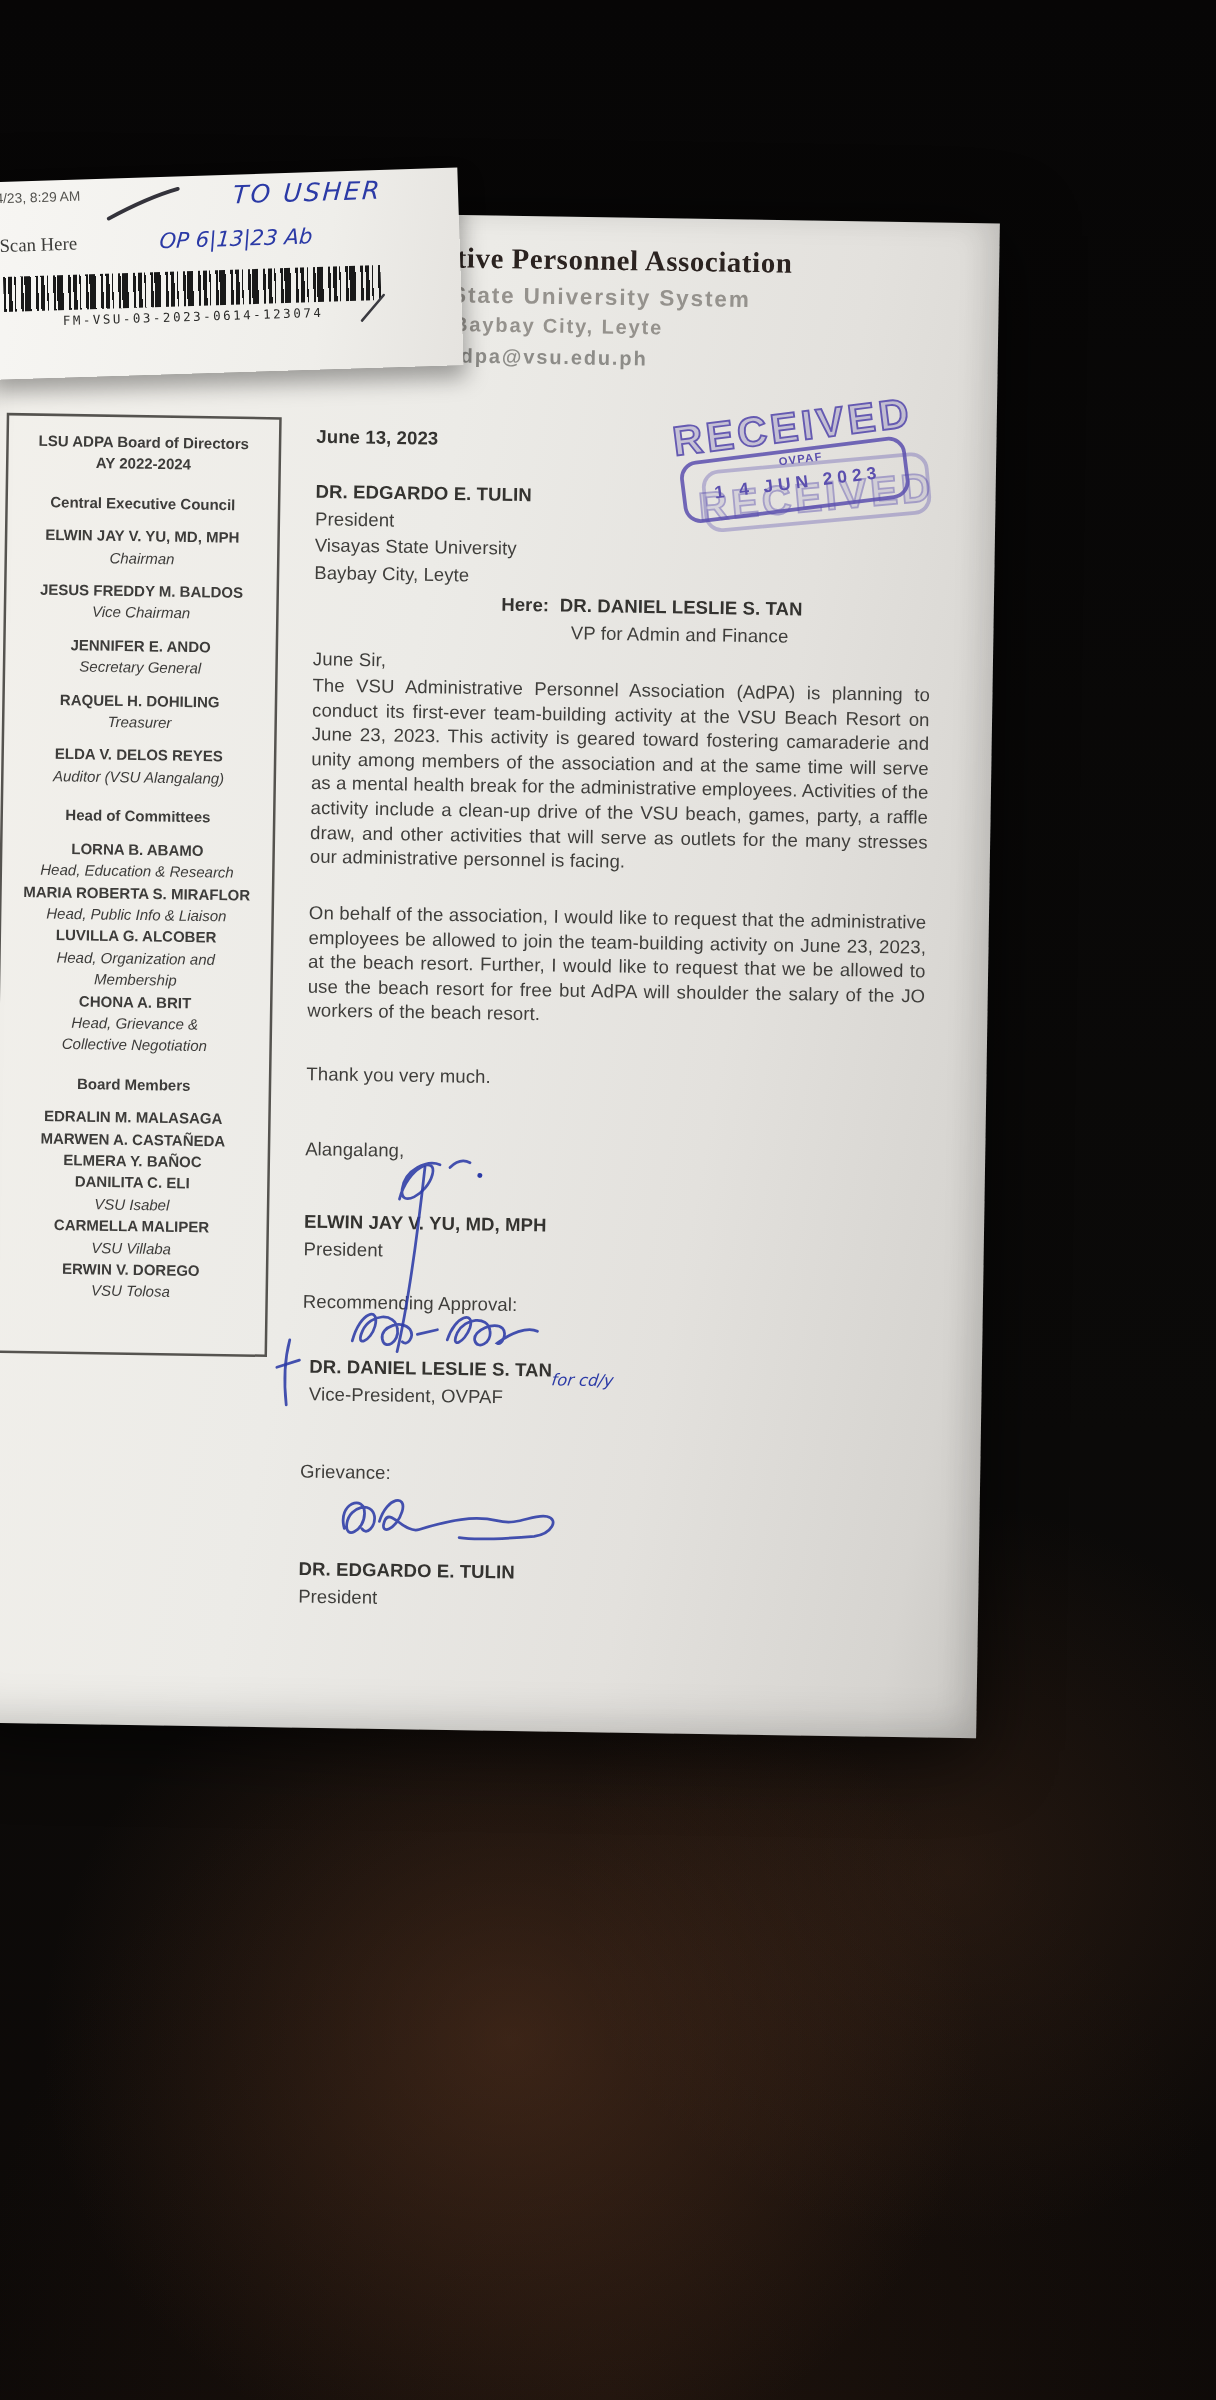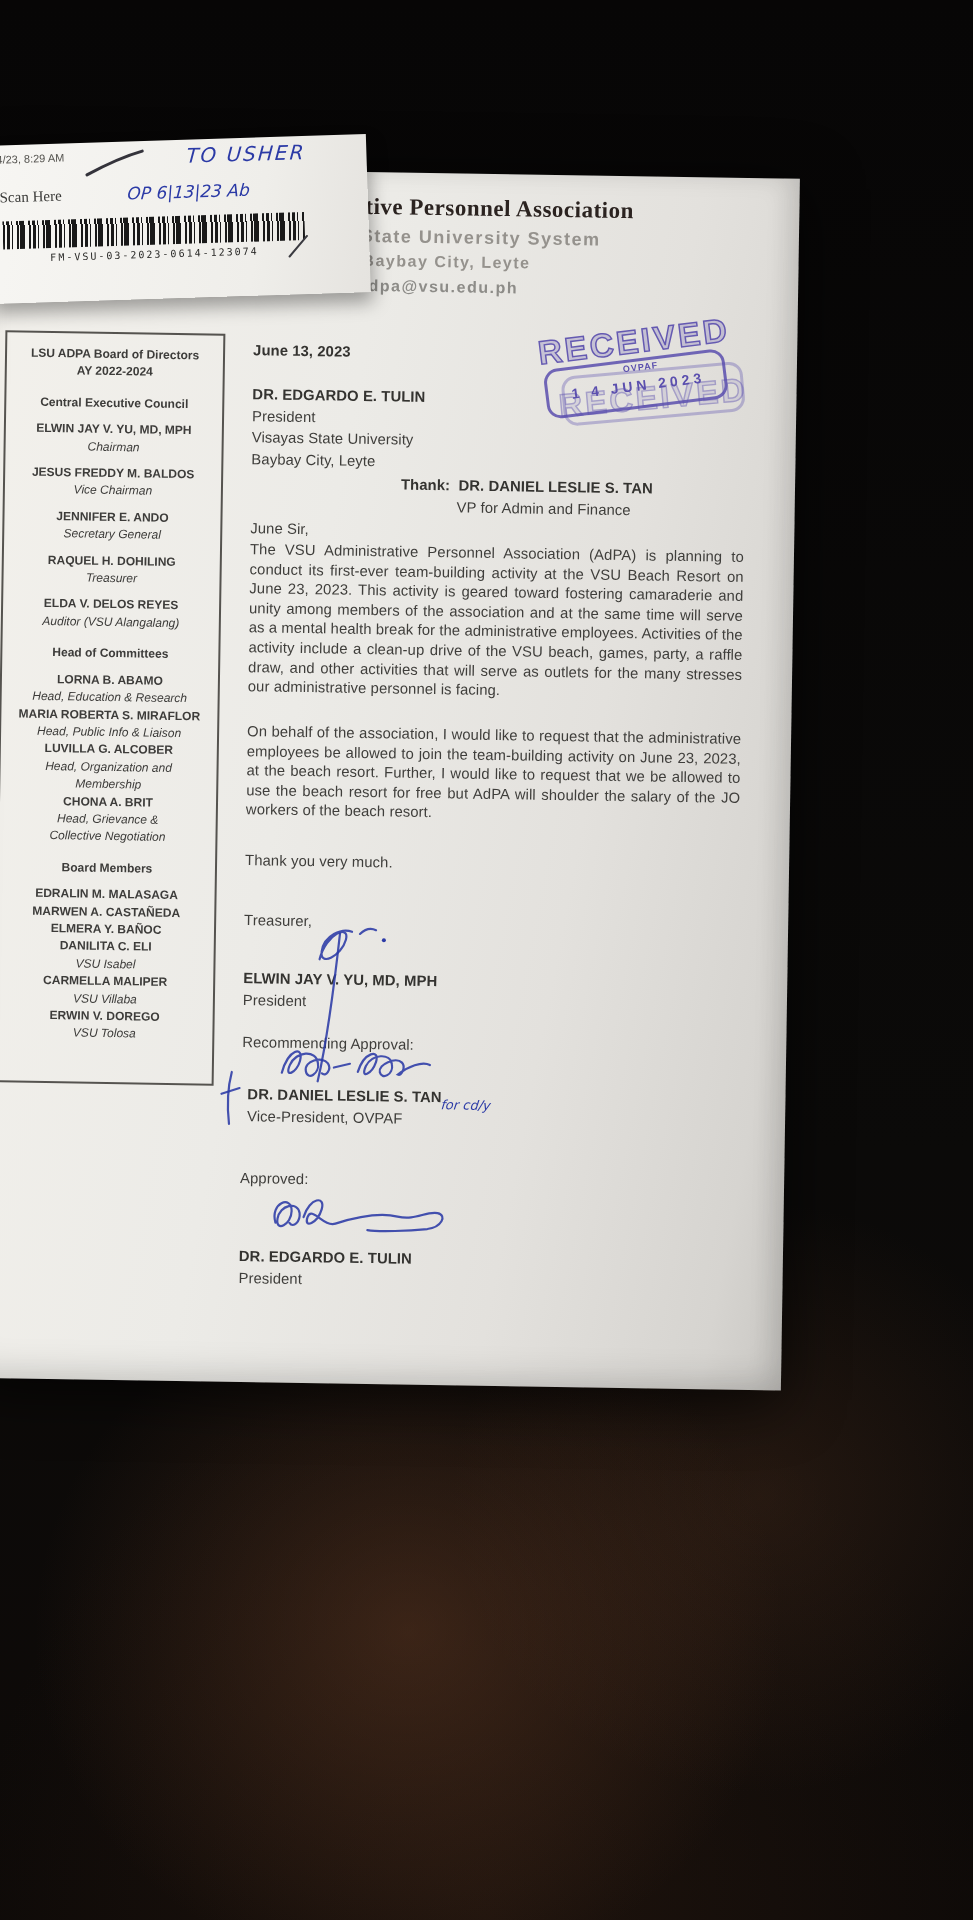--- a/index.html
+++ b/index.html
@@ -147,31 +147,31 @@
     <div class="t bold" style="left:268px;top:170px">June 13, 2023</div>
 
     <div class="t" style="left:268px;top:214px">
       <div class="bold">DR. EDGARDO E. TULIN</div>
       <div>President</div>
       <div>Visayas State University</div>
       <div>Baybay City, Leyte</div>
     </div>
 
     <div class="t bold" style="left:418px;top:302px">
-      <span>Thank:</span>&nbsp;&nbsp;<span>DR. DANIEL LESLIE S. TAN</span>
+      <span>Here:</span>&nbsp;&nbsp;<span>DR. DANIEL LESLIE S. TAN</span>
     </div>
     <div class="t" style="left:474px;top:324px">VP for Admin and Finance</div>
 
     <div class="t" style="left:268px;top:348px">June Sir,</div>
 
     <div class="t para" style="left:268px;top:370px">The VSU Administrative Personnel Association (AdPA) is planning to conduct its first-ever team-building activity at the VSU Beach Resort on June 23, 2023.  This activity is geared toward fostering camaraderie and unity among members of the association and at the same time will serve as a mental health break for the administrative employees.  Activities of the activity include a clean-up drive of the VSU beach, games, party, a raffle draw, and other activities that will serve as outlets for the many stresses our administrative personnel is facing.</div>
     <div class="t para" style="left:268px;top:552px">On behalf of the association, I would like to request that the administrative employees be allowed to join the team-building activity on June 23, 2023, at the beach resort.  Further, I would like to request that we be allowed to use the beach resort for free but AdPA will shoulder the salary of the JO workers of the beach resort.</div>
 
     <div class="t" style="left:268px;top:680px">Thank you very much.</div>
-    <div class="t" style="left:268px;top:740px">Treasurer,</div>
+    <div class="t" style="left:268px;top:740px">Alangalang,</div>
 
     <svg class="sig" style="left:286px;top:744px;width:130px;height:210px" viewBox="0 0 130 210">
       <path class="ink-stroke" d="M58,44 C64,18 88,8 84,24 C80,40 58,52 60,36 C62,20 80,12 90,16"></path>
       <path class="ink-stroke" d="M78,18 C74,60 68,120 58,166"></path>
       <path class="ink-stroke" d="M98,18 C104,12 110,12 114,14"></path>
       <circle cx="122" cy="24" r="2" fill="var(--ink)" stroke="none"></circle>
     </svg>
 
     <div class="t bold" style="left:268px;top:798px">ELWIN JAY V. YU, MD, MPH</div>
     <div class="t" style="left:268px;top:820px">President</div>
@@ -186,21 +186,21 @@
 
     <svg class="sig" style="left:244px;top:898px;width:26px;height:60px" viewBox="0 0 26 60">
       <path class="ink-stroke" d="M14,4 C10,20 10,40 12,56"></path>
       <path class="ink-stroke" d="M4,26 L22,20"></path>
     </svg>
 
     <div class="t bold" style="left:274px;top:914px">DR. DANIEL LESLIE S. TAN</div>
     <div class="hand" style="left:468px;top:924px;font-size:13px">for cd/y</div>
     <div class="t" style="left:274px;top:936px">Vice-President, OVPAF</div>
 
-    <div class="t" style="left:268px;top:998px">Approved:</div>
+    <div class="t" style="left:268px;top:998px">Grievance:</div>
 
     <svg class="sig" style="left:288px;top:1016px;width:200px;height:62px" viewBox="0 0 200 62">
       <path class="ink-stroke" d="M16,36 C10,16 32,8 32,24 C32,38 16,46 18,32 C20,18 38,14 40,26 C41,34 34,42 30,36"></path>
       <path class="ink-stroke" d="M44,30 C50,10 66,8 62,22 C58,36 44,42 48,30 C52,18 64,40 76,36 C100,28 120,24 138,28 C156,32 166,22 178,24 C188,26 182,38 168,40 C150,42 120,44 108,42"></path>
     </svg>
 
     <div class="t bold" style="left:268px;top:1076px">DR. EDGARDO E. TULIN</div>
     <div class="t" style="left:268px;top:1098px">President</div>
 
   </div>

